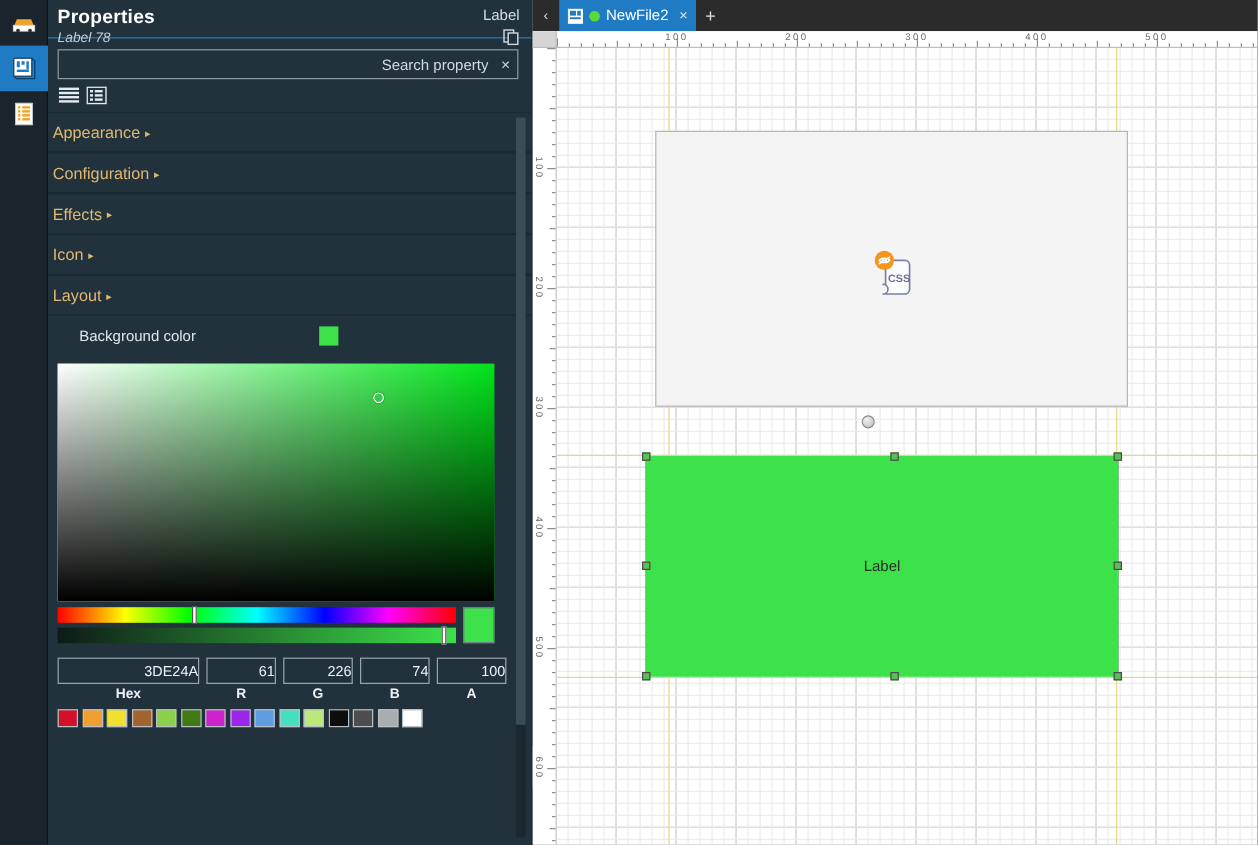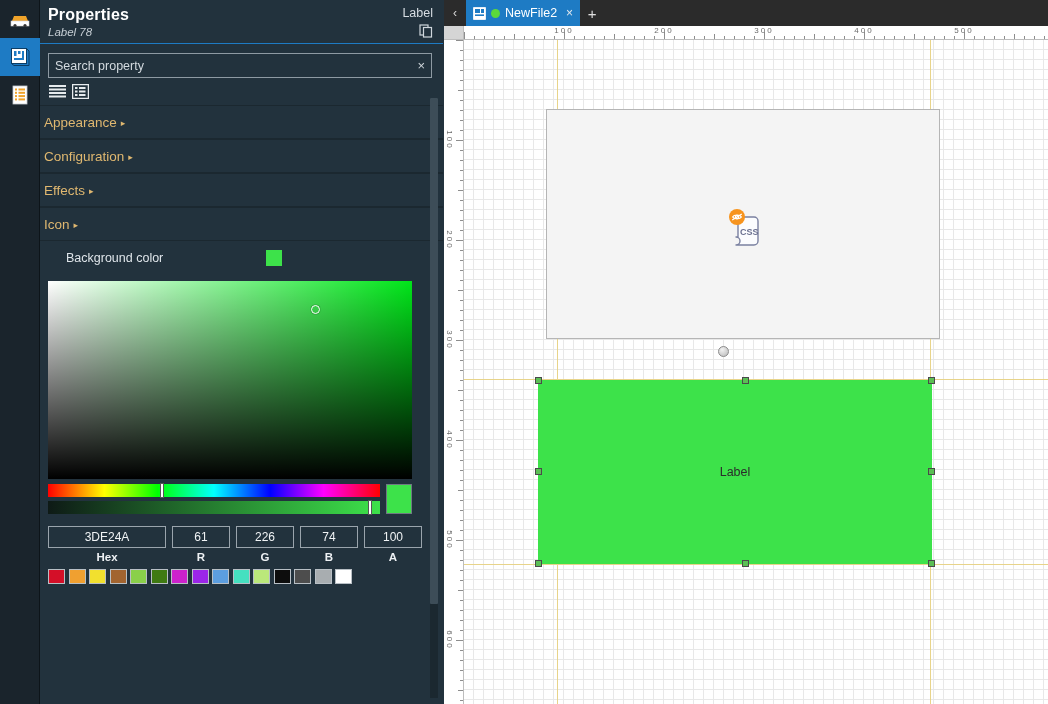--- a/index.html
+++ b/index.html
@@ -27,21 +27,21 @@
 
   
   #props {
     width: 404px; height: 704px; flex: 0 0 404px;
     background: #22323d;
     position: relative;
     border-right: 1px solid #0d1419;
     display: flex; flex-direction: column;
   }
   #props-header {
-    height: 44px; position: relative;
+    height: 32px; position: relative;
     background: #22323d;
     border-bottom: 1px solid #1e7bc4;
     padding: 5px 10px 0 8px;
   }
   #props-title {
     color: #ffffff; font-size: 16px; font-weight: bold;
     line-height: 19px; letter-spacing: .2px;
   }
   #props-subtitle {
     color: #c6ced4; font-size: 11.5px; line-height: 15px; margin-top: 1px; font-style: italic;
@@ -61,20 +61,21 @@
     position: relative; height: 25px;
     background: #22323d;
     border: 1px solid #8e9aa3;
   }
   #search-input {
     width: 100%; height: 23px;
     background: transparent; border: 0; outline: 0;
     color: #e6ebee; font-size: 12.5px;
     font-family: "Liberation Sans", sans-serif;
     padding: 0 24px 0 6px;
+    text-align: right;
   }
   #search-input::placeholder { color: #d3dadf; opacity: 1; }
   #search-clear {
     position: absolute; right: 6px; top: 3px;
     color: #cfd6db; font-size: 13px; line-height: 17px; cursor: pointer;
   }
 
   #viewmodes { display: flex; gap: 6px; padding: 6px 0 0 9px; }
   .vm-icon { width: 17px; height: 15px; cursor: pointer; }
 
@@ -152,21 +153,21 @@
   #preview-swatch {
     margin-left: 6px; width: 26px; height: 30px;
     background: #3de24a; border: 1px solid #6f7a82;
   }
 
   #value-fields { display: flex; gap: 6px; margin-top: 12px; }
   .vf-wrap { display: flex; flex-direction: column; align-items: center; }
   .vfield {
     height: 22px; background: #22323d;
     border: 1px solid #9aa4ac; color: #f0f3f5;
-    font-size: 12px; text-align: center; line-height: 20px;
+    font-size: 12px; text-align: right; line-height: 20px;
     font-family: "Liberation Sans", sans-serif;
     outline: 0;
   }
   .vfield.hex { width: 118px; }
   .vfield.num { width: 58px; }
   .vf-caption {
     color: #eef1f4; font-size: 11.5px; font-weight: bold;
     margin-top: 3px;
   }
 
@@ -372,20 +373,21 @@
       </span>
     </div>
 
     <div id="sections">
 
       <div id="sections-host">
           <div class="section-hdr"><span>Appearance</span><span class="arrow">▸</span></div>
           <div class="section-hdr"><span>Configuration</span><span class="arrow">▸</span></div>
           <div class="section-hdr"><span>Effects</span><span class="arrow">▸</span></div>
           <div class="section-hdr"><span>Icon</span><span class="arrow">▸</span></div>
+          <div class="section-hdr"><span>Layout</span><span class="arrow">▸</span></div>
         </div>
 
       <div class="prop-row">
         <span class="prop-label">Background color</span>
         <span class="swatch-mini" style="background: rgb(61, 226, 74);"></span>
       </div>
 
       <div id="picker">
         <div id="sv-area">
           <div id="sv-cursor"></div>

